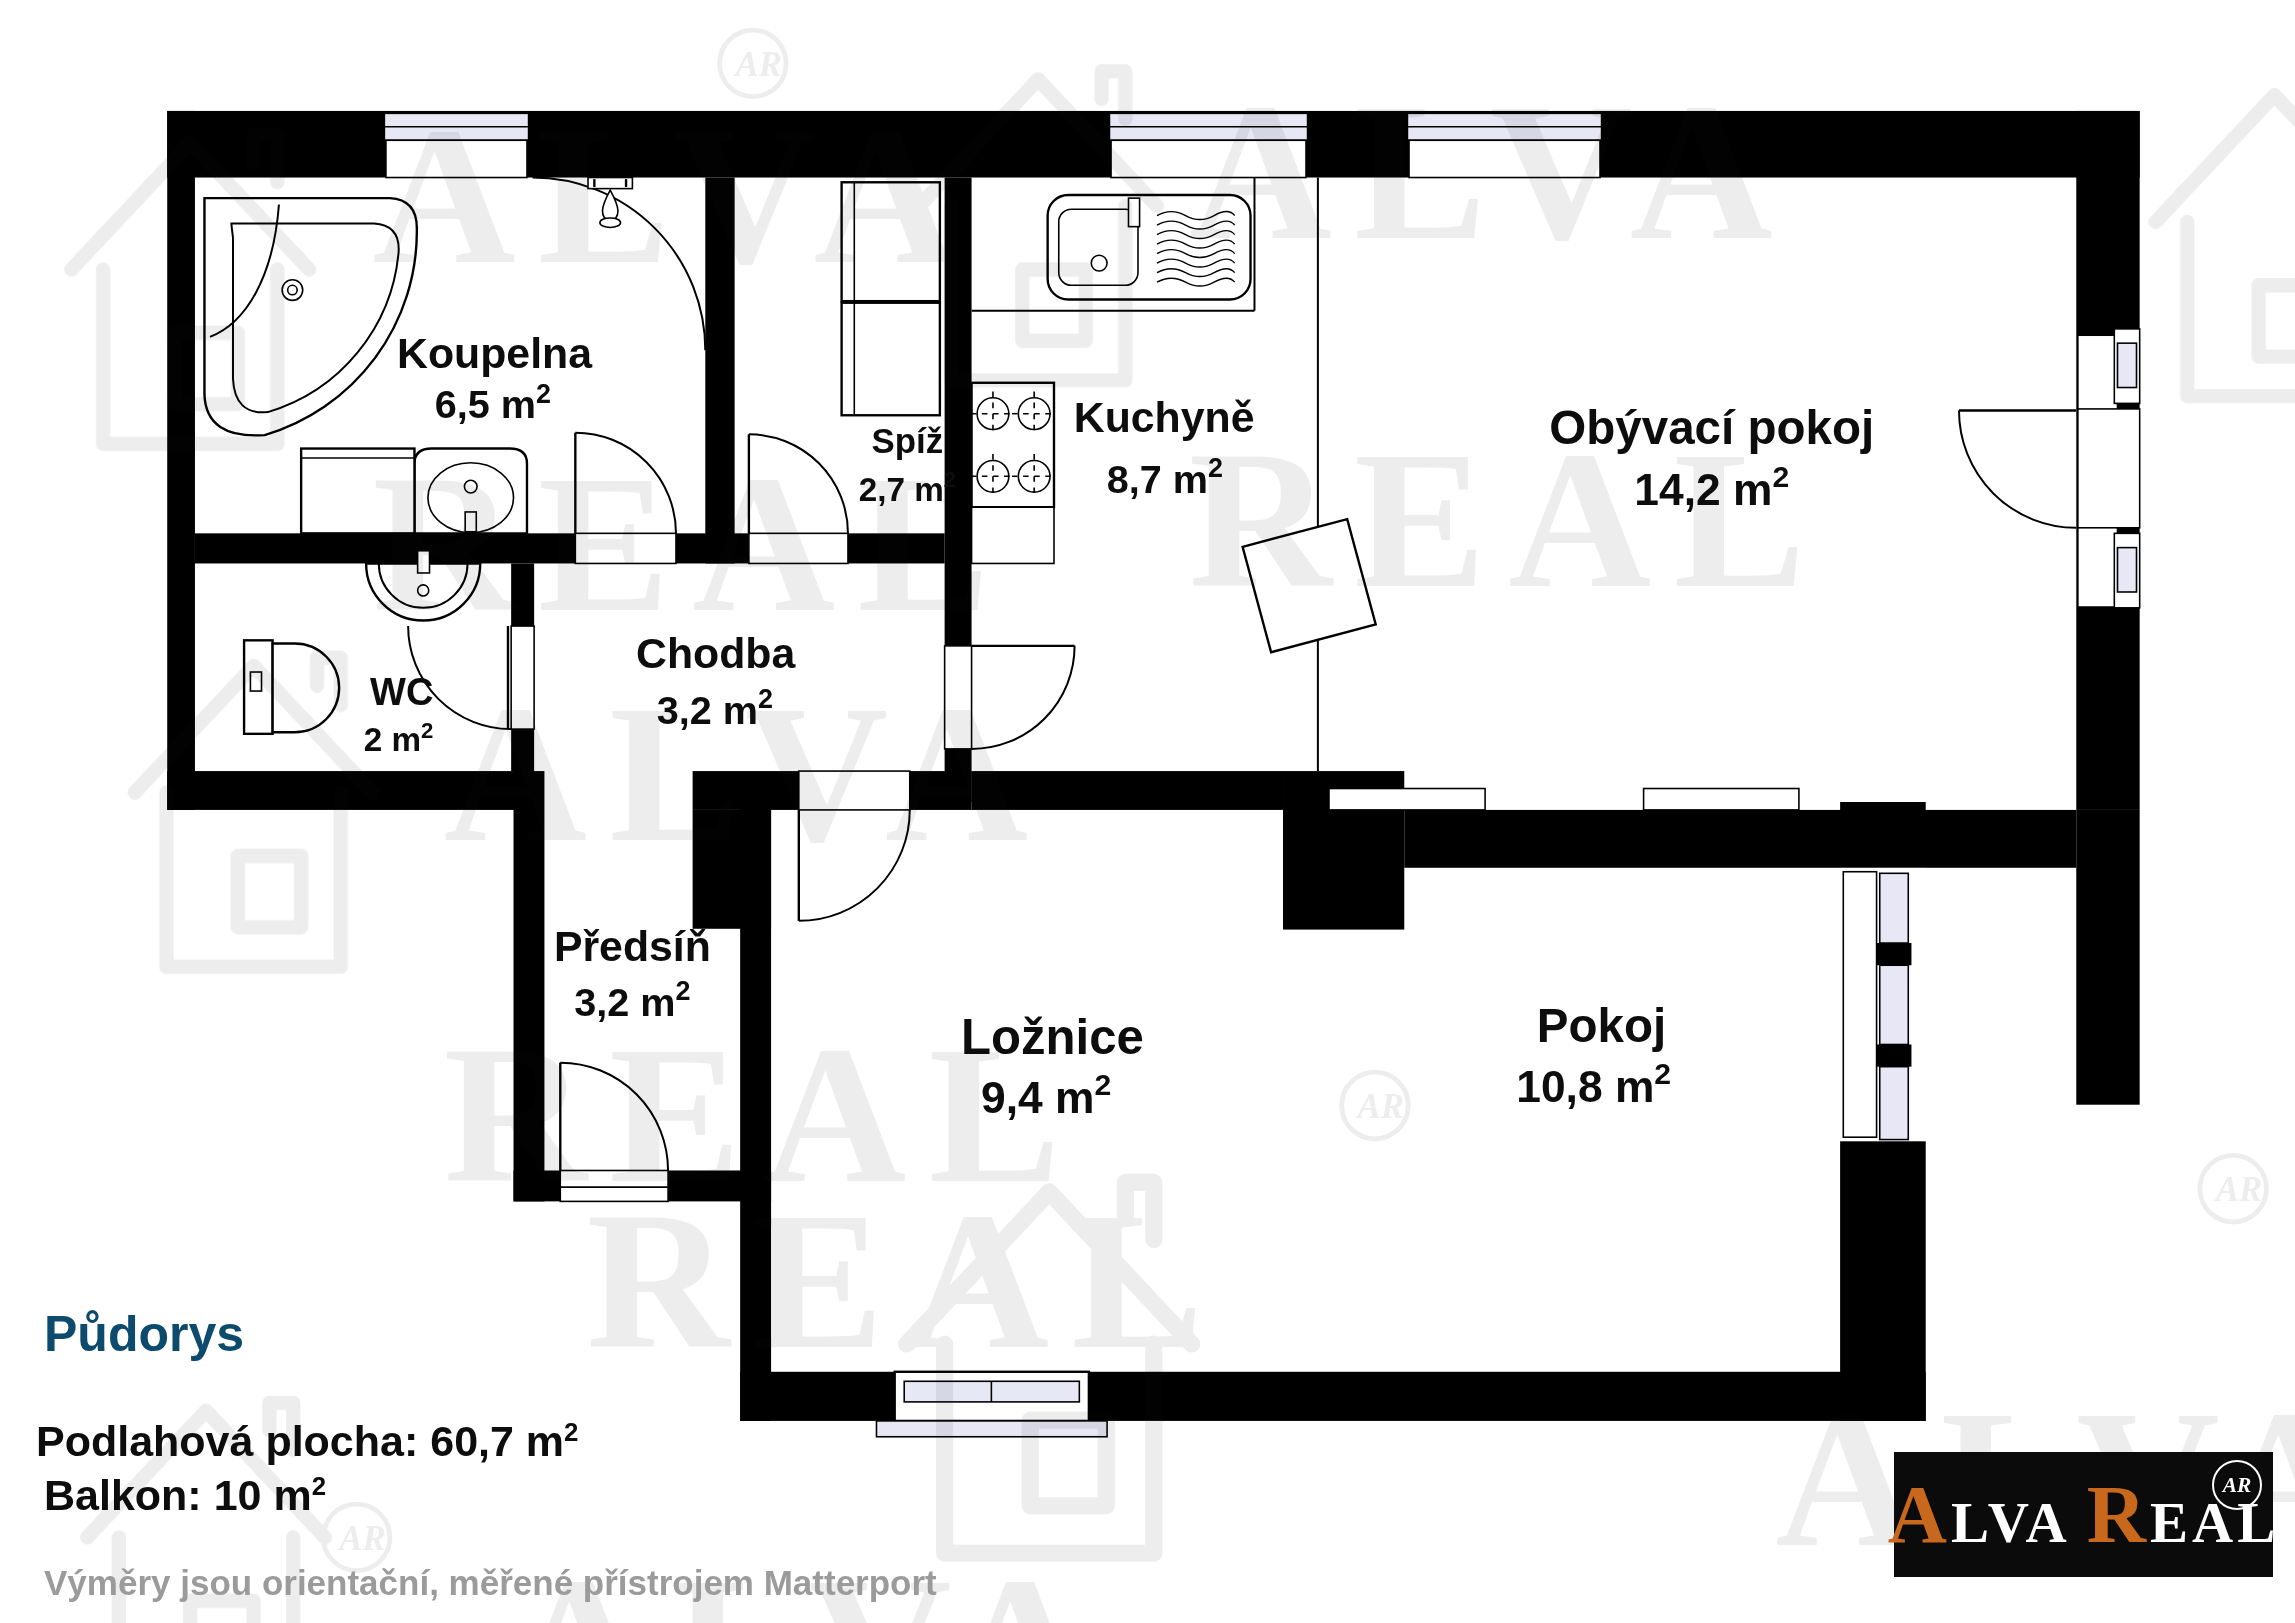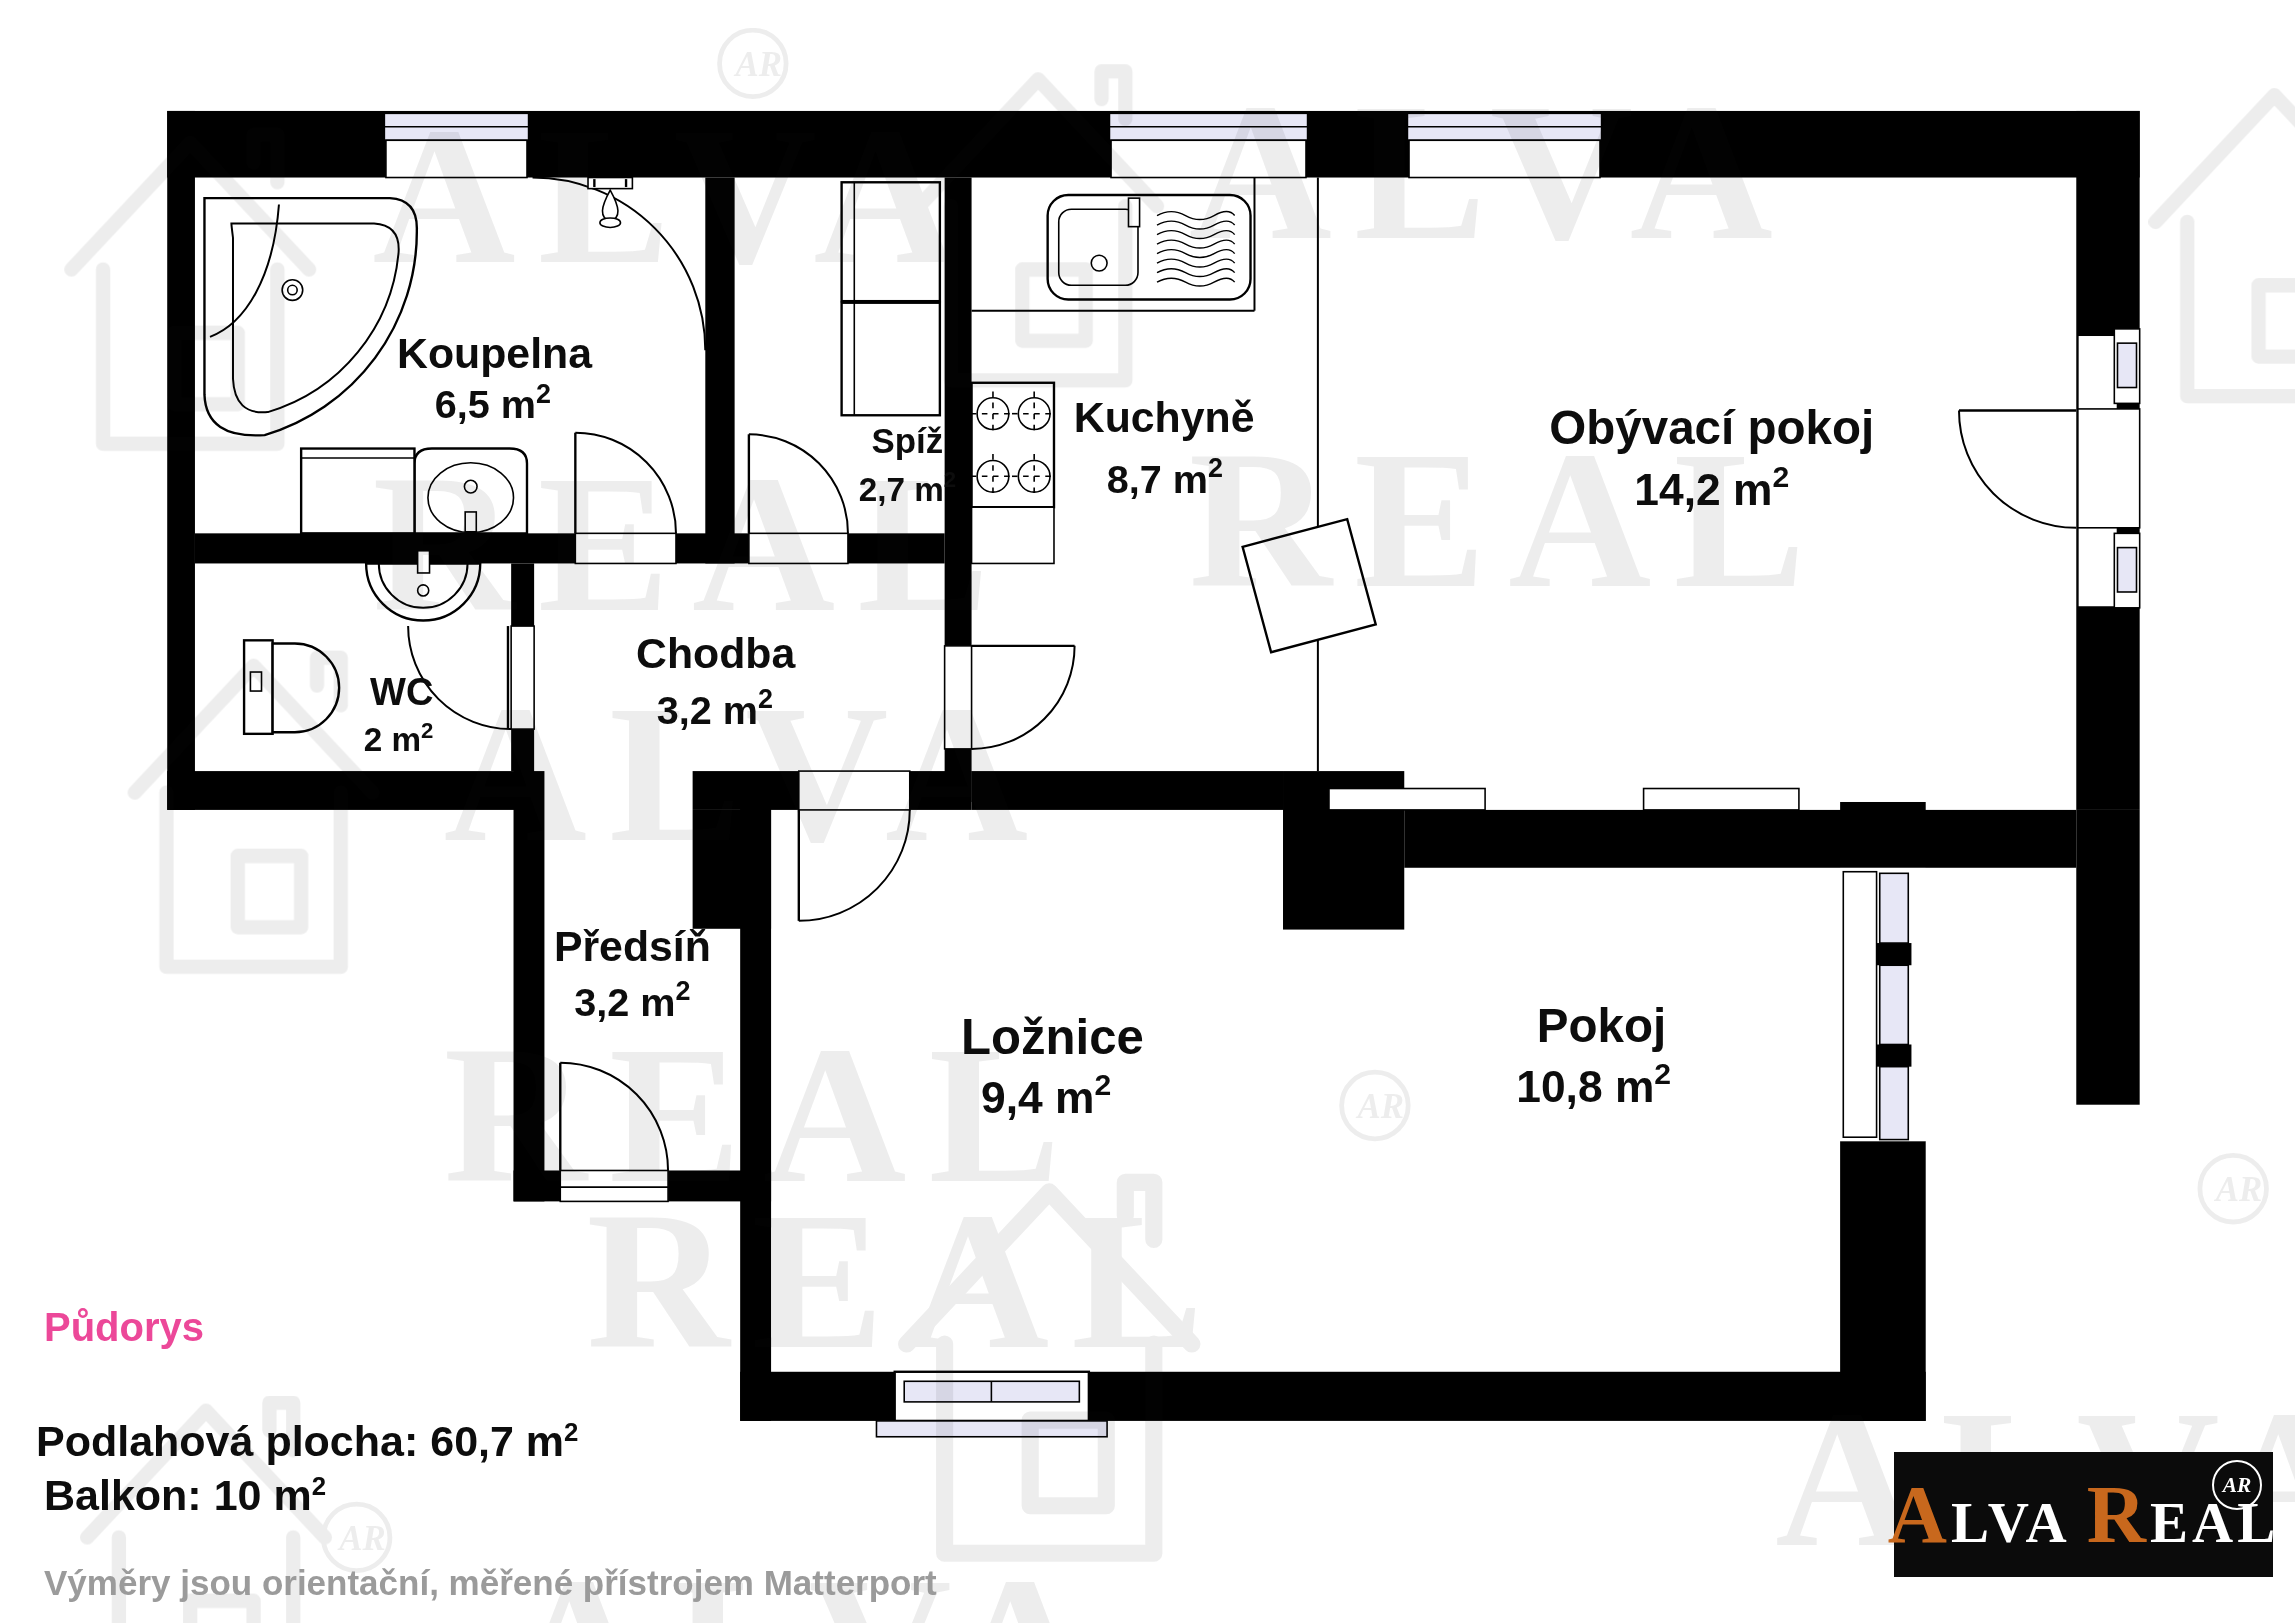--- a/index.html
+++ b/index.html
@@ -18,21 +18,21 @@
   .niche{fill:#fff;stroke:#000;stroke-width:2;}
   .threshold{fill:#fff;stroke:#000;stroke-width:2;}
   .room-name{font-family:"Liberation Sans",sans-serif;font-weight:700;fill:#0d0d0d;text-anchor:middle;}
   .room-area{font-family:"Liberation Sans",sans-serif;font-weight:700;fill:#0d0d0d;text-anchor:middle;}
   .wm{opacity:0.08;}
   .wm text{font-family:"Liberation Serif",serif;font-weight:700;fill:#222;letter-spacing:28px;}
   .wm .house{fill:none;stroke:#222;stroke-width:18;stroke-linecap:round;stroke-linejoin:round;}
   .wm .badge{fill:none;stroke:#222;stroke-width:6;}
   .wm .badge-t{font-size:44px;letter-spacing:0;font-style:italic;}
   
-  .legend-title{position:absolute;left:44px;top:1305px;font-size:40px;font-weight:700;color:#ec4899;text-align:center;}
+  .legend-title{position:absolute;left:44px;top:1305px;font-size:50px;font-weight:700;color:#0c4a6e;text-align:center;}
   .legend-line1{position:absolute;left:36px;top:1417px;font-size:43px;font-weight:700;color:#0d0d0d;}
   .legend-line2{position:absolute;left:44px;top:1471px;font-size:43px;font-weight:700;color:#0d0d0d;}
   .legend-note{position:absolute;left:44px;top:1563px;font-size:35px;font-weight:600;color:#9b9b9b;}
   .legend-line1 sup,.legend-line2 sup{font-size:60%;}
   
   .logo{position:absolute;left:1894px;top:1452px;width:379px;height:125px;background:#0b0b0b;
         display:flex;align-items:center;justify-content:center;}
   .logo .word{white-space:nowrap;font-family:"Liberation Serif",serif;font-weight:700;color:#fff;
         font-size:57px;letter-spacing:4px;}
   .logo .big{font-size:82px;color:#c8681d;}

